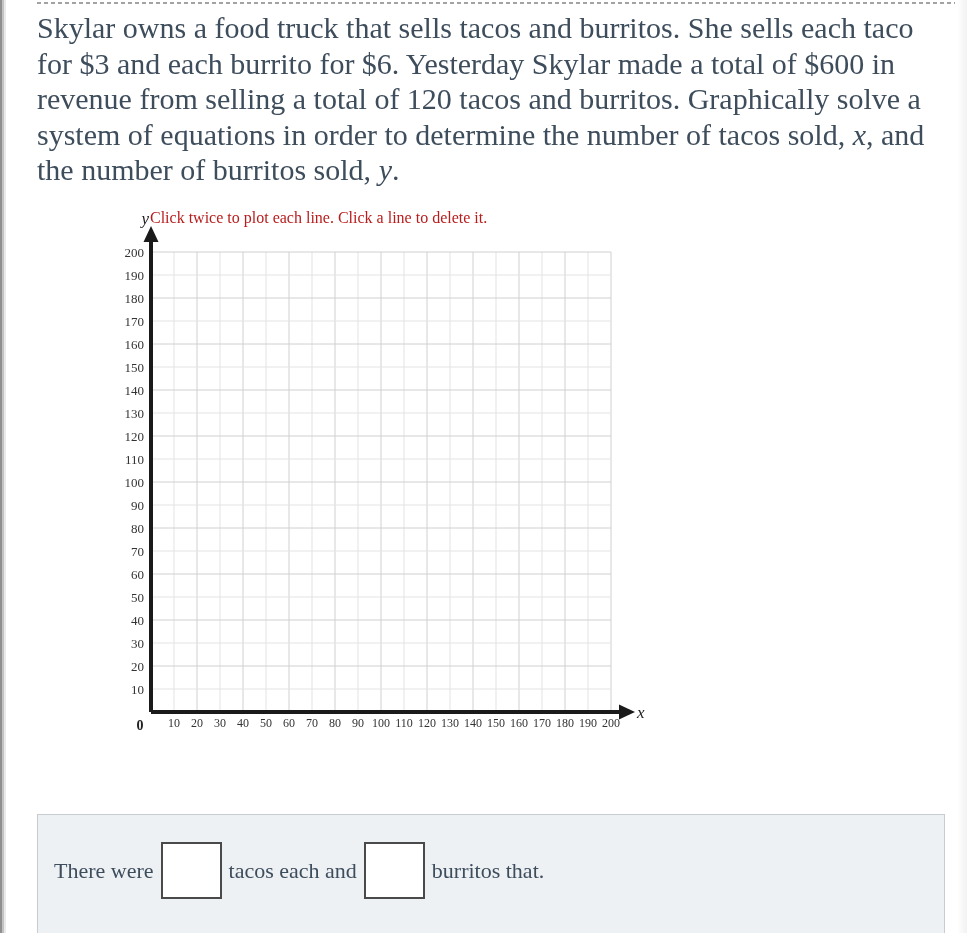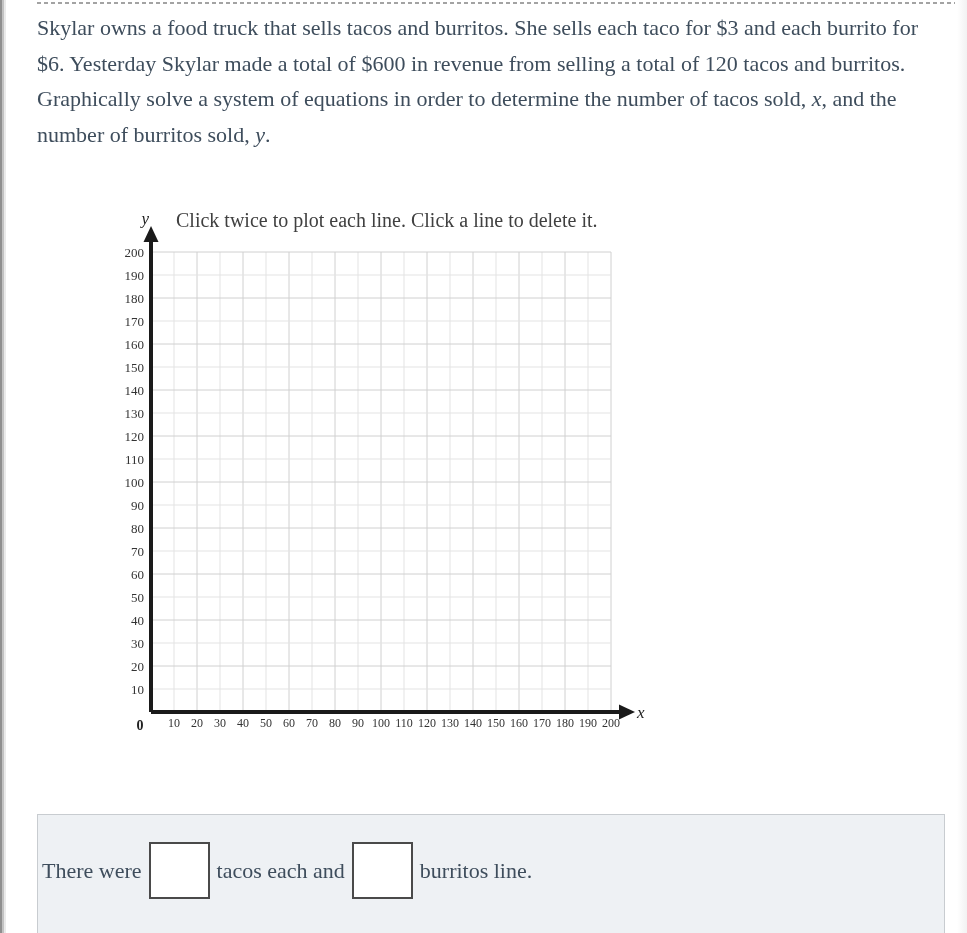--- a/index.html
+++ b/index.html
@@ -5,32 +5,32 @@
   html,body{margin:0;padding:0;background:#fff;}
   .page{position:relative;width:967px;height:933px;overflow:hidden;background:#fff;
         font-family:"Liberation Serif", serif;}
   .left-strip{position:absolute;left:0;top:0;width:6px;height:933px;
         background:linear-gradient(to right,#8f8f8f 0 2px,#c2c2c2 2px 4px,#eaeaea 4px 6px);}
   .right-strip{position:absolute;right:0;top:0;width:10px;height:933px;
         background:linear-gradient(to left,#f2f2f2,#ffffff);}
   .dotted-divider{position:absolute;left:37px;top:2px;width:918px;height:2px;
         background:repeating-linear-gradient(to right,#a3a3a3 0 4px,transparent 4px 7px);}
   .problem{position:absolute;left:37px;top:10px;width:900px;margin:0;
-        font-size:22px;line-height:35.5px;color:#3e4d5c;}
+        font-size:30px;line-height:35.5px;color:#3e4d5c;}
   .problem i{font-style:italic;}
-  .graph-instruction{position:absolute;left:176px;top:209px;
-        font-size:20px;color:#404040;}
+  .graph-instruction{position:absolute;left:150px;top:209px;
+        font-size:16px;color:#b91c1c;}
   .graph-svg{position:absolute;left:100px;top:205px;}
   .tick{font-family:"Liberation Serif", serif;font-size:12px;fill:#333;}
   .ytick{font-size:13px;}
   .axis-var{font-family:"Liberation Serif", serif;font-style:italic;font-size:17px;fill:#222;}
   .origin{font-family:"Liberation Serif", serif;font-weight:bold;font-size:14px;fill:#222;}
   .answer-panel{position:absolute;left:37px;top:814px;width:908px;height:160px;
         background:#eef1f4;border:1px solid #c8ccd0;box-sizing:border-box;}
-  .answer-row{display:flex;align-items:center;margin-top:27px;padding-left:4px;
+  .answer-row{display:flex;align-items:center;margin-top:27px;padding-left:16px;
         font-size:22px;color:#3e4d5c;}
   .answer-box{width:53px;height:51px;margin:0 7px;border:2px solid #4a4a4a;
         background:#fff;box-sizing:content-box;font-size:22px;text-align:center;
         font-family:"Liberation Serif", serif;color:#3e4d5c;border-radius:0;}
 </style>
 </head>
 <body>
 
 <div class="page">
 
@@ -142,17 +142,17 @@
 
     <rect x="51" y="47" width="460" height="460" fill="rgba(0,0,0,0)"></rect>
   </svg>
 
   <div class="answer-panel">
     <div class="answer-row">
       <span>There were</span>
       <input type="text" class="answer-box" value="" style="">
       <span>tacos each and</span>
       <input type="text" class="answer-box" value="" style="">
-      <span>burritos line.</span>
+      <span>burritos that.</span>
     </div>
   </div>
 
 </div>
 
 </body></html>

